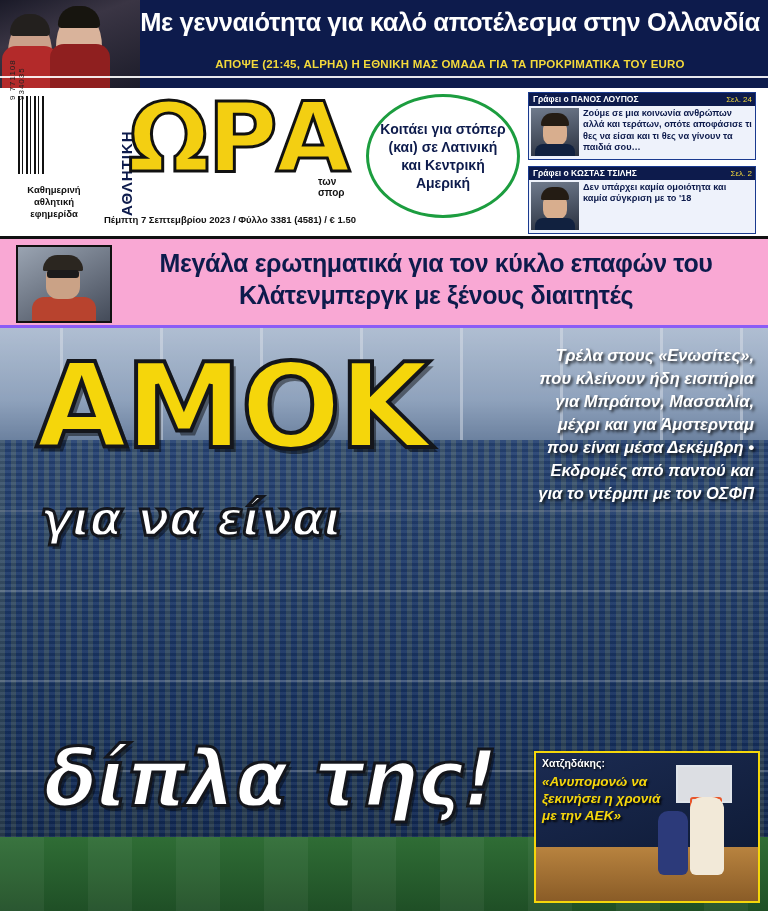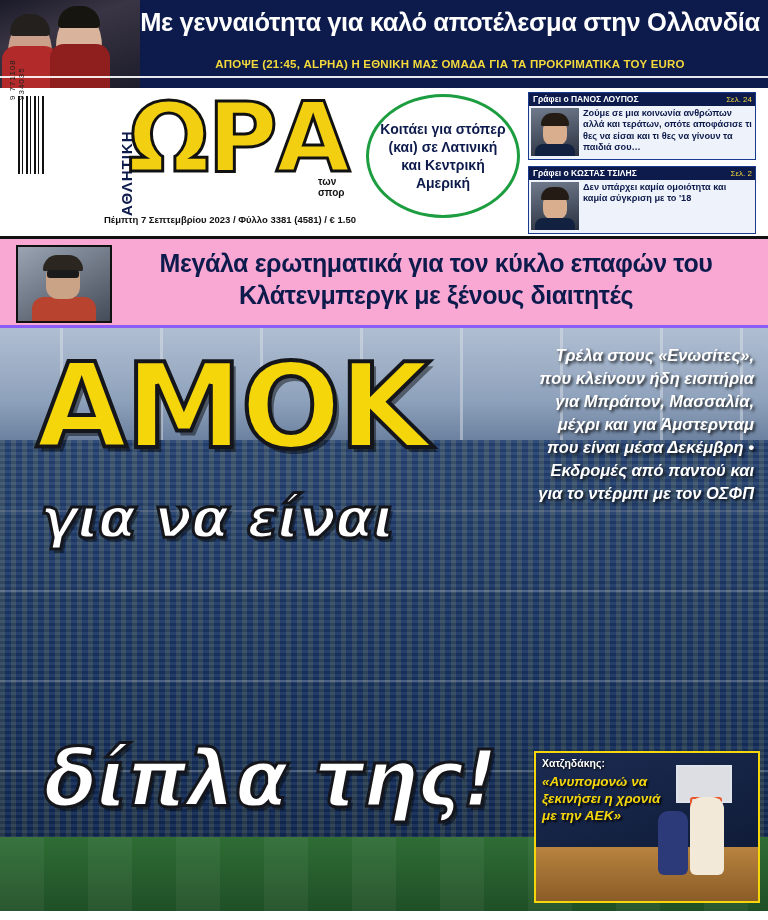--- a/index.html
+++ b/index.html
@@ -79,21 +79,21 @@
        repeating-linear-gradient(90deg, rgba(255,235,60,.10) 0 5px, rgba(20,40,90,.16) 5px 11px),
        linear-gradient(180deg,#2a4878,#16325f 60%,#0d2247);}
   .stand-line{position:absolute;left:0;width:768px;height:2px;background:rgba(255,255,255,.18);}
   .pitch{position:absolute;left:0;bottom:0;width:768px;height:74px;
      background:linear-gradient(180deg,#2f6d35,#1f4f26);}
   .pitch-stripe{position:absolute;top:0;height:74px;width:44px;background:rgba(255,255,255,.05);}
 
   .amok{position:absolute;left:36px;top:26px;font-size:118px;line-height:104px;font-weight:800;
      color:#f5d60b;-webkit-text-stroke:4px #14161c;letter-spacing:-2px;font-family:"DejaVu Sans",sans-serif;
      text-shadow:4px 5px 0 rgba(0,0,0,.45);}
-  .line2{position:absolute;left:40px;top:152px;font-size:56px;line-height:76px;font-weight:800;
+  .line2{position:absolute;left:40px;top:152px;font-size:48px;line-height:76px;font-weight:800;
      color:#ffffff;-webkit-text-stroke:3px #14161c;font-style:italic;letter-spacing:-1px;
      text-shadow:3px 4px 0 rgba(0,0,0,.4);font-family:"DejaVu Sans",sans-serif;}
   .pantou{position:absolute;left:36px;top:258px;font-size:110px;line-height:104px;font-weight:800;
      color:#f5d60b;-webkit-text-stroke:4px #14161c;letter-spacing:-2px;font-family:"DejaVu Sans",sans-serif;
      text-shadow:4px 5px 0 rgba(0,0,0,.45);}
   .line4{position:absolute;left:44px;top:412px;font-size:78px;line-height:78px;font-weight:800;
      color:#ffffff;-webkit-text-stroke:3px #14161c;font-style:italic;letter-spacing:-1px;
      text-shadow:3px 4px 0 rgba(0,0,0,.4);font-family:"DejaVu Sans",sans-serif;}
 
   .side-text{position:absolute;right:14px;top:16px;width:222px;text-align:right;color:#ffffff;
@@ -128,20 +128,23 @@
         <div class="tp-hair2"></div>
     </div>
     <div class="topbar-head">Με γενναιότητα για καλό αποτέλεσμα στην Ολλανδία</div>
     <div class="topbar-rule"></div>
     <div class="topbar-sub">ΑΠΟΨΕ (21:45, ALPHA) Η ΕΘΝΙΚΗ ΜΑΣ ΟΜΑΔΑ ΓΙΑ ΤΑ ΠΡΟΚΡΙΜΑΤΙΚΑ ΤΟΥ EURO</div>
   </div>
 
   <div class="masthead">
     <div class="barcode"></div>
     <div class="barcode-num">9 771108 934035</div>
+    <div class="paper-kind" style="white-space:pre-line;">Καθημερινή
+αθλητική
+εφημερίδα</div>
 
     <div class="logo">
       <div class="logo-vert">
         <span>ΑΘΛΗΤΙΚΗ</span>
       </div>
       <div class="logo-word">ΩΡΑ</div>
       <div class="logo-tag">των σπορ</div>
     </div>
     <div class="issue-line">Πέμπτη 7 Σεπτεμβρίου 2023 / Φύλλο 3381 (4581) / € 1.50</div>
 

